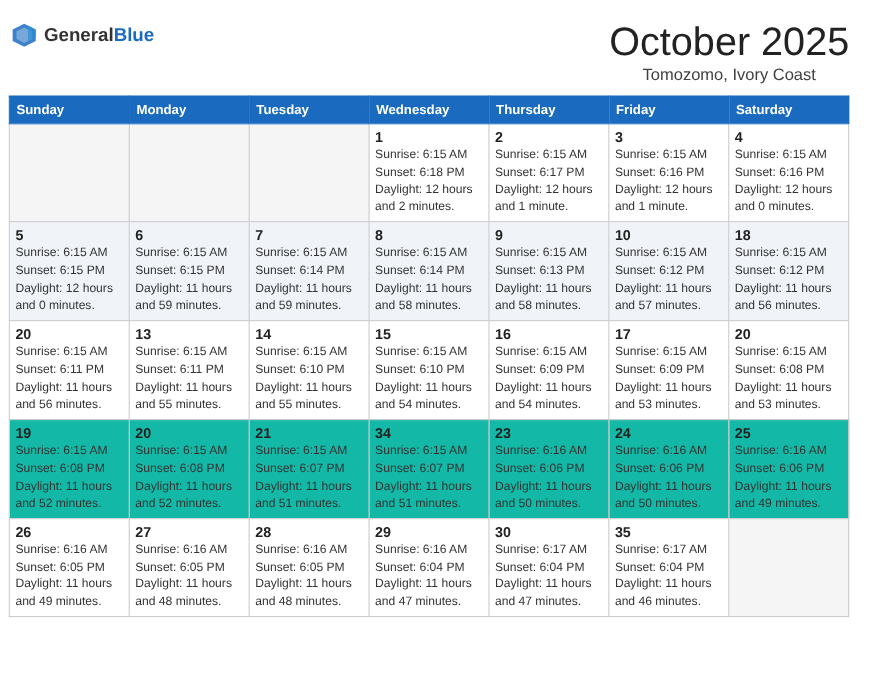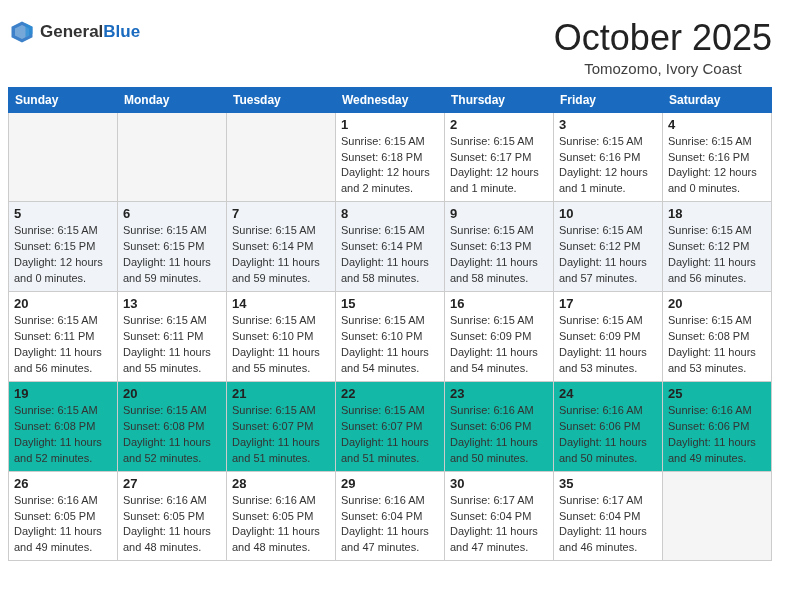--- a/index.html
+++ b/index.html
@@ -279,21 +279,21 @@
 and 52 minutes.</div>
           </td>
           <td>
             <span class="day-num">21</span>
             <div class="day-info" style="white-space: pre-line;">Sunrise: 6:15 AM
 Sunset: 6:07 PM
 Daylight: 11 hours
 and 51 minutes.</div>
           </td>
           <td>
-            <span class="day-num">22</span>
+            <span class="day-num">34</span>
             <div class="day-info" style="white-space: pre-line;">Sunrise: 6:15 AM
 Sunset: 6:07 PM
 Daylight: 11 hours
 and 51 minutes.</div>
           </td>
           <td>
             <span class="day-num">23</span>
             <div class="day-info" style="white-space: pre-line;">Sunrise: 6:16 AM
 Sunset: 6:06 PM
 Daylight: 11 hours

